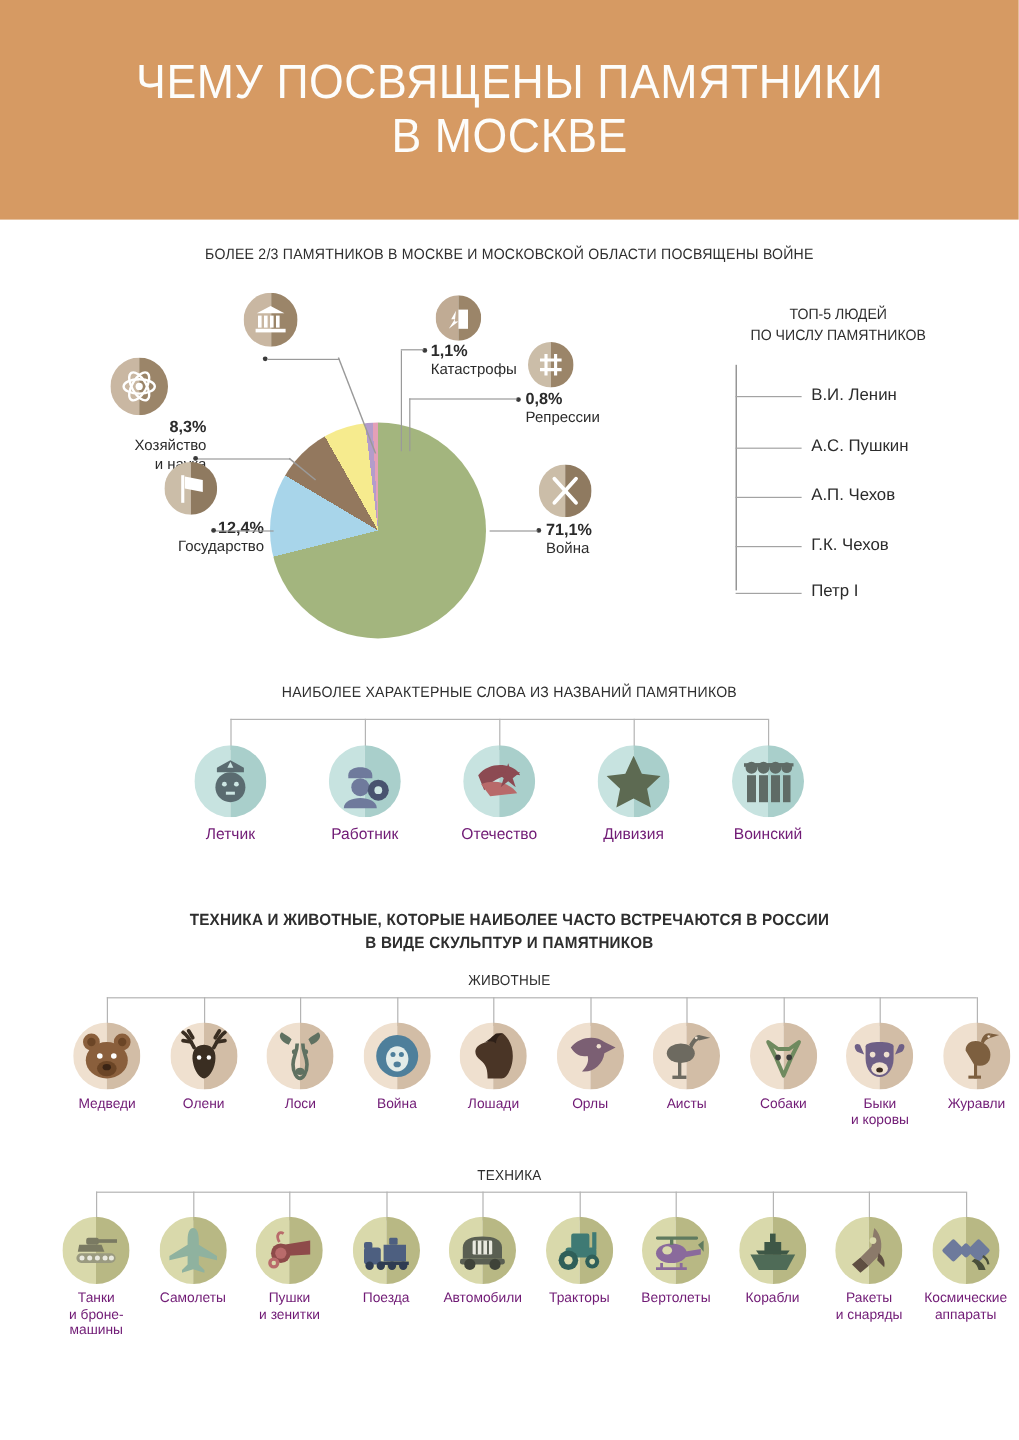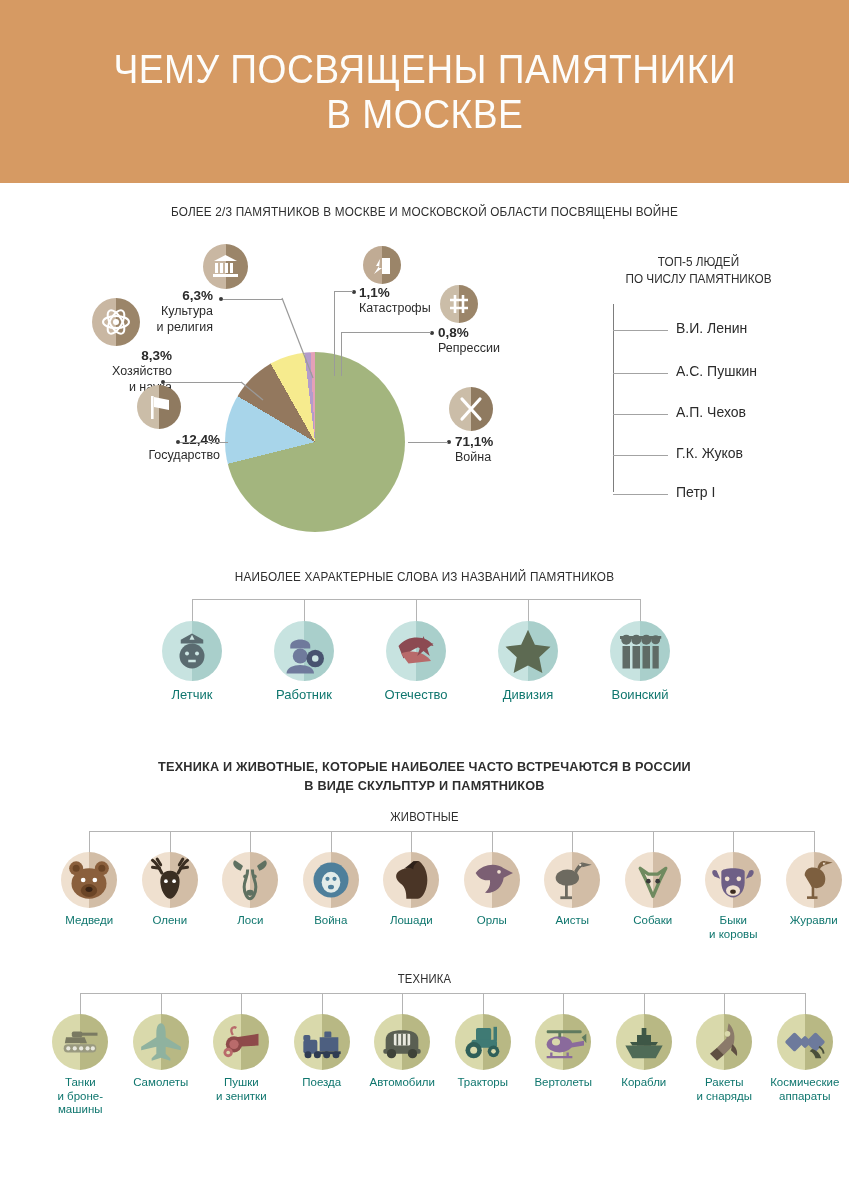--- a/index.html
+++ b/index.html
@@ -75,21 +75,21 @@
   .top5 .tick { position:absolute; left:0; top:0; width:55px; height:1.2px; background:#a3a3a3; }
   .top5 .nmtx { position:absolute; left:63px; top:-10px; font-size:14px; color:#2b2b2b; white-space:nowrap; }
 
   
   .row-sec { position:absolute; left:0; width:849px; }
   .conn { position:absolute; background:#b4b4b4; }
   .conn.h { height:1px; }
   .conn.v { width:1px; }
 
   .cell { position:absolute; text-align:center; }
-  .cell .cap { font-size:13px; color:#0f766e; line-height:1.18; margin-top:6px; white-space:nowrap; }
+  .cell .cap { font-size:13px; color:#701a75; line-height:1.18; margin-top:6px; white-space:nowrap; }
   .cell .cap.small { font-size:11.5px; }
 
   
   .footer {
     position:absolute; left:0; top:1127px; width:849px; height:44px;
     background:#d69a63; color:#fff;
   }
   .footer .src {
     position:absolute; left:57px; top:14px; font-size:11.5px;
     transform:scaleX(0.94); transform-origin:left center;
@@ -124,25 +124,20 @@
       <g fill="#ffffff">
         <polygon points="22.5,11 34,17 11,17"></polygon>
         <rect x="12" y="19" width="3" height="10"></rect>
         <rect x="17" y="19" width="3" height="10"></rect>
         <rect x="22" y="19" width="3" height="10"></rect>
         <rect x="27" y="19" width="3" height="10"></rect>
         <rect x="10" y="30" width="25" height="3"></rect>
       </g>
     </svg>
   </div>
-  <div class="lbl rt" style="left:118px;top:288px;width:95px;">
-    <span class="pct">6,3%</span>
-    <span class="nm">Культура</span>
-    <span class="nm">и религия</span>
-  </div>
   <div class="dot" style="left:219px;top:297px;"></div>
   <div class="ln h" style="left:223px;top:299px;width:60px;"></div>
   <svg class="diag" style="left:280px;top:296px;width:40px;height:85px;">
     <line x1="2" y1="2" x2="33" y2="82" stroke="#9a9a9a" stroke-width="1.2"></line>
   </svg>
 
   <div class="badge" style="left:363px;top:246px;width:38px;height:38px;">
     <div class="half-l" style="background:#c0ab94;"></div>
     <div class="half-r" style="background:#9b8569;"></div>
     <svg viewBox="0 0 38 38">
@@ -251,21 +246,21 @@
         <div class="row" style="top: 119px;">
           <div class="tick"></div>
           <div class="nmtx">А.С. Пушкин</div>
         </div>
         <div class="row" style="top: 160px;">
           <div class="tick"></div>
           <div class="nmtx">А.П. Чехов</div>
         </div>
         <div class="row" style="top: 201px;">
           <div class="tick"></div>
-          <div class="nmtx">Г.К. Жуков</div>
+          <div class="nmtx">Г.К. Чехов</div>
         </div>
         <div class="row" style="top: 240px;">
           <div class="tick"></div>
           <div class="nmtx">Петр I</div>
         </div>
       </div>
   </div>
 
   <div class="sec-title" style="top:570px;left:0;">НАИБОЛЕЕ ХАРАКТЕРНЫЕ СЛОВА ИЗ НАЗВАНИЙ ПАМЯТНИКОВ</div>
   <div class="row-sec" style="top:595px;">

